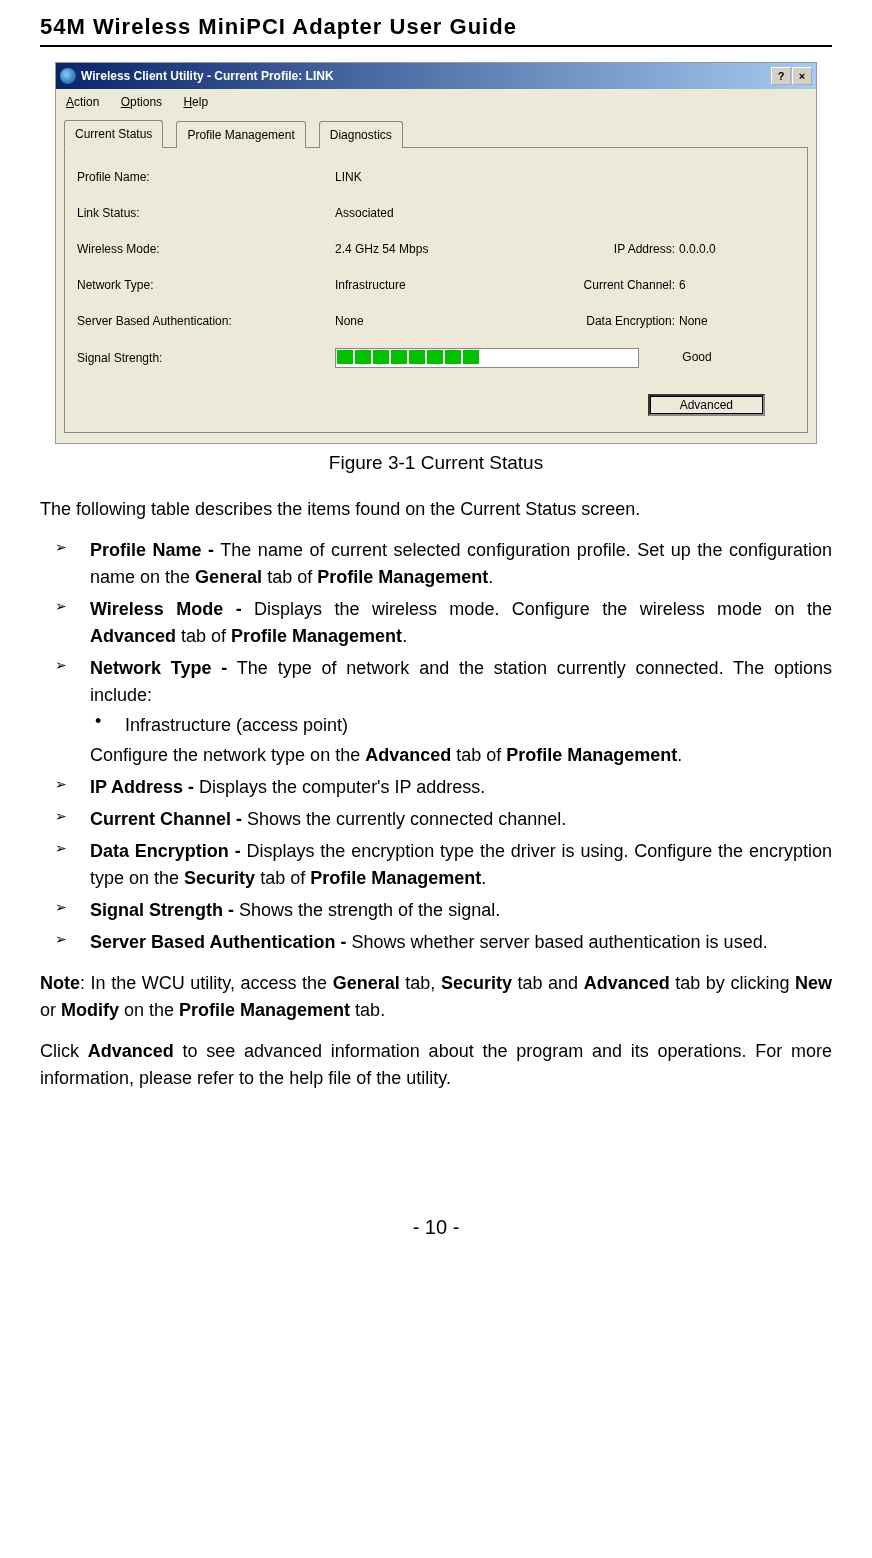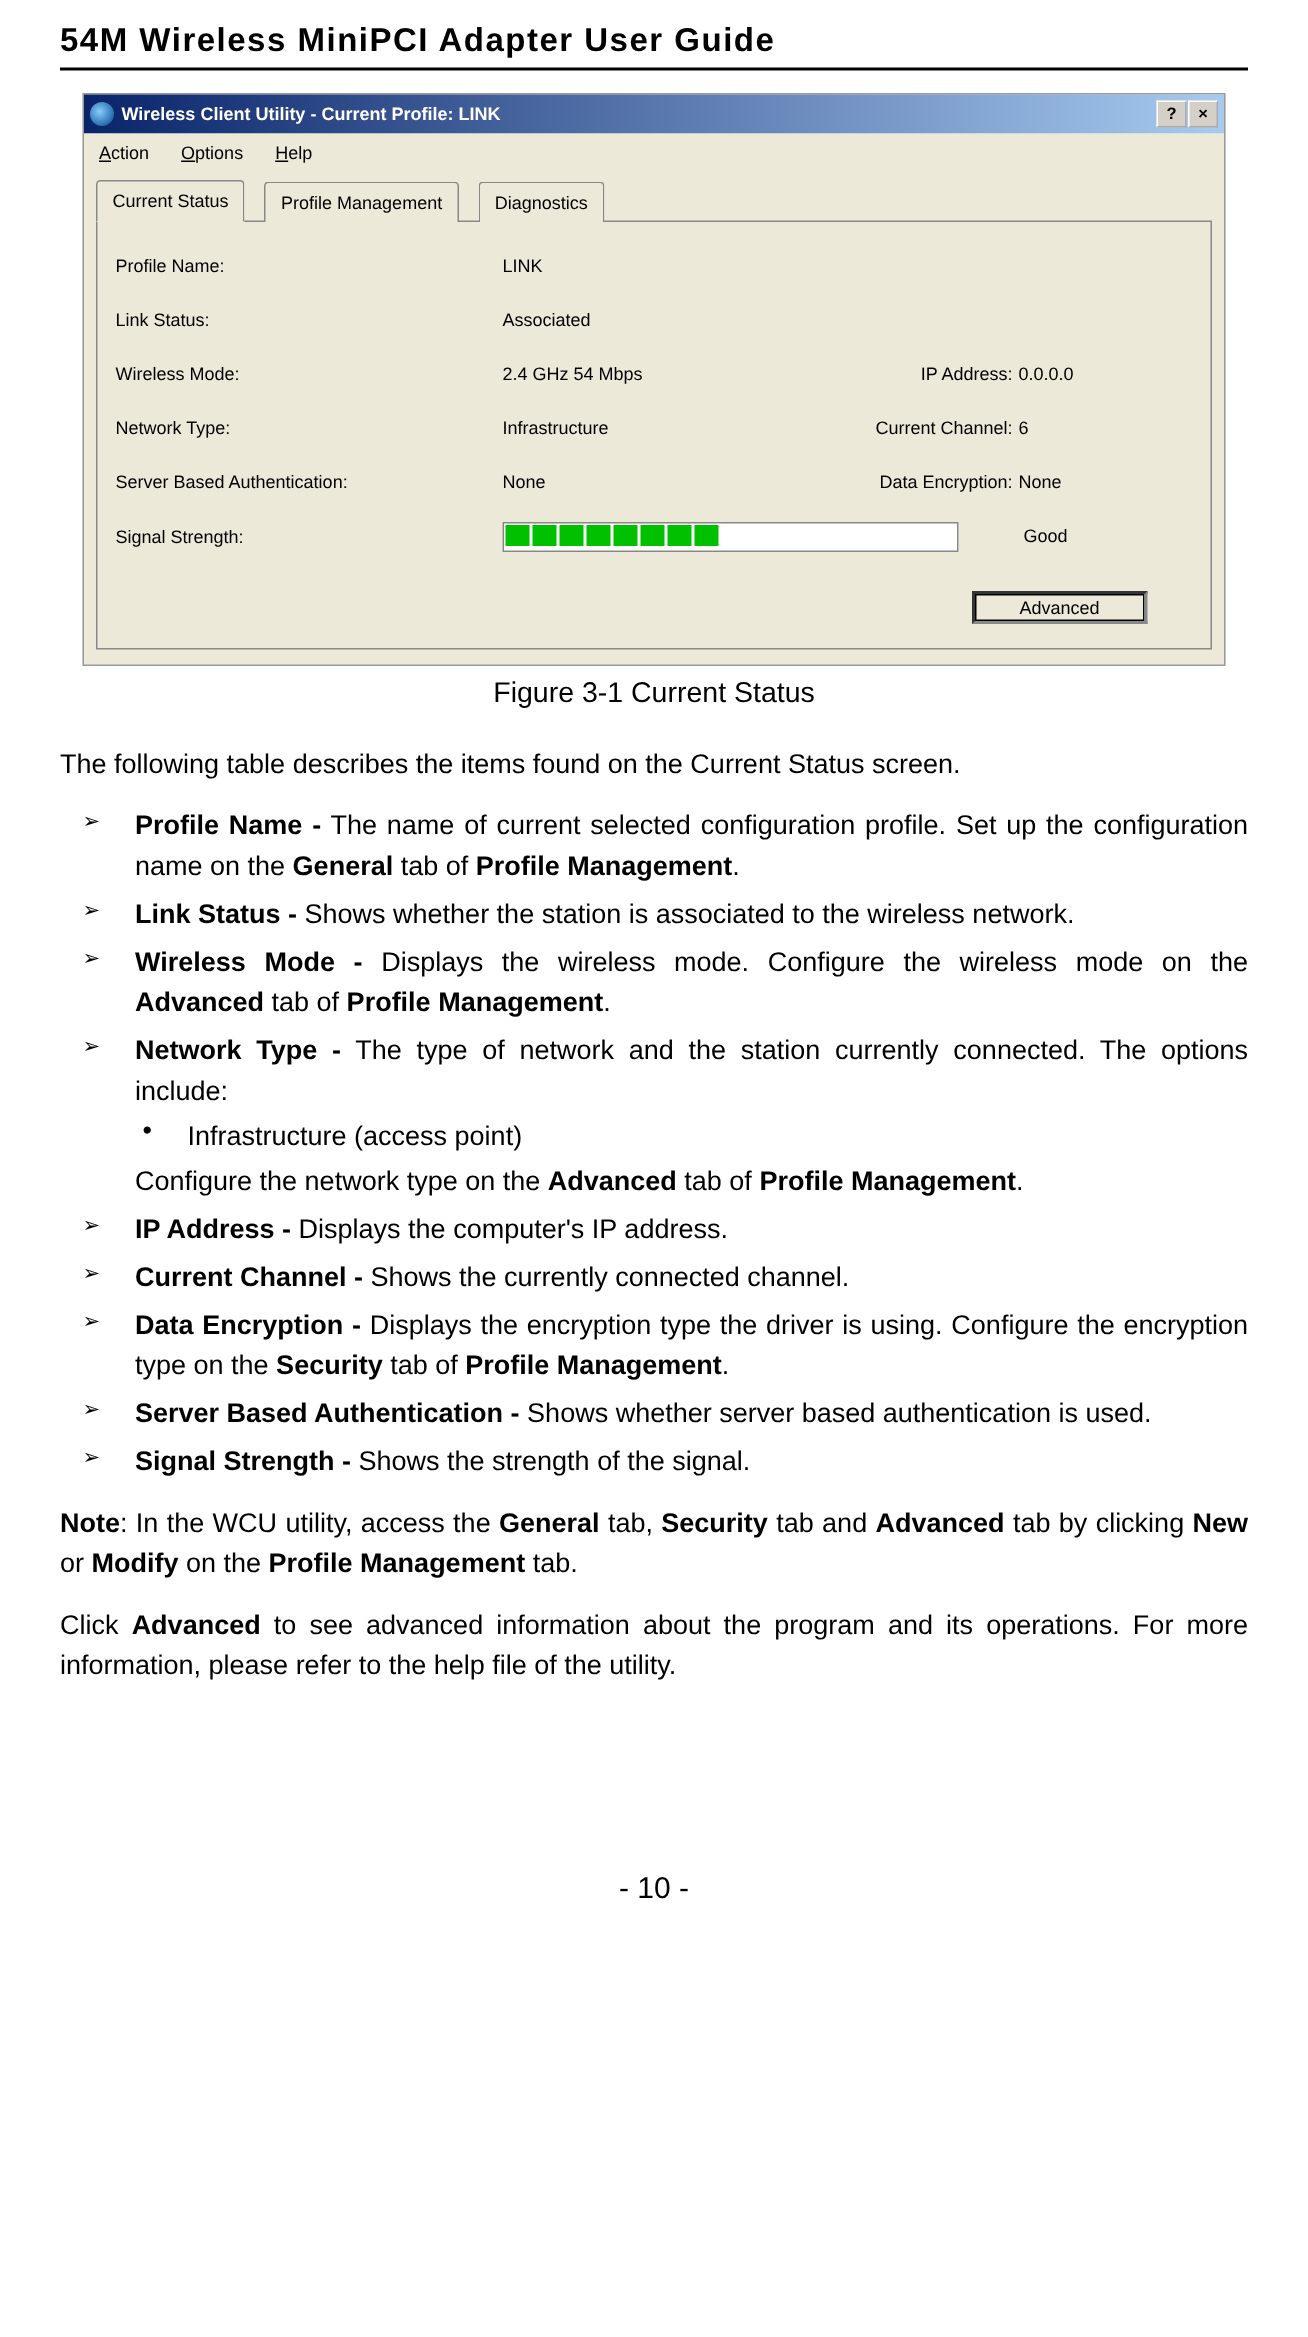--- a/index.html
+++ b/index.html
@@ -284,46 +284,43 @@
 
   <div class="caption">Figure 3-1    Current Status</div>
 
   <div class="para">The following table describes the items found on the Current Status screen.</div>
 
   <ul class="bullet">
     <li>
       <b>Profile Name -</b><span> The name of current selected configuration profile. Set up the configuration name on the </span><b>General</b><span> tab of </span><b>Profile Management</b><span>.</span>
     </li>
     <li>
-      <b>Link Status -</b><span> Shows whether the station is associated to the wireless network.</span>
-    </li>
-    <li>
       <b>Wireless Mode -</b><span> Displays the wireless mode. Configure the wireless mode on the </span><b>Advanced</b><span> tab of </span><b>Profile Management</b><span>.</span>
     </li>
     <li>
       <b>Network Type -</b><span> The type of network and the station currently connected. The options include:</span>
       <ul class="dot">
         <li>Infrastructure (access point)</li>
       </ul>
       <span>Configure the network type on the </span><b>Advanced</b><span> tab of </span><b>Profile Management</b><span>.</span>
     </li>
     <li>
       <b>IP Address -</b><span> Displays the computer's IP address.</span>
     </li>
     <li>
       <b>Current Channel -</b><span> Shows the currently connected channel.</span>
     </li>
     <li>
       <b>Data Encryption -</b><span> Displays the encryption type the driver is using. Configure the encryption type on the </span><b>Security</b><span> tab of </span><b>Profile Management</b><span>.</span>
     </li>
     <li>
+      <b>Signal Strength -</b><span> Shows the strength of the signal.</span>
+    </li>
+    <li>
       <b>Server Based Authentication -</b><span> Shows whether server based authentication is used.</span>
-    </li>
-    <li>
-      <b>Signal Strength -</b><span> Shows the strength of the signal.</span>
     </li>
   </ul>
 
   <div class="para">
     <b>Note</b><span>: In the WCU utility, access the </span><b>General</b><span> tab, </span><b>Security</b><span> tab and </span><b>Advanced</b><span> tab by clicking </span><b>New</b><span> or </span><b>Modify</b><span> on the </span><b>Profile Management</b><span> tab.</span>
   </div>
 
   <div class="para">
     <span>Click </span><b>Advanced</b><span> to see advanced information about the program and its operations. For more information, please refer to the help file of the utility.</span>
   </div>

